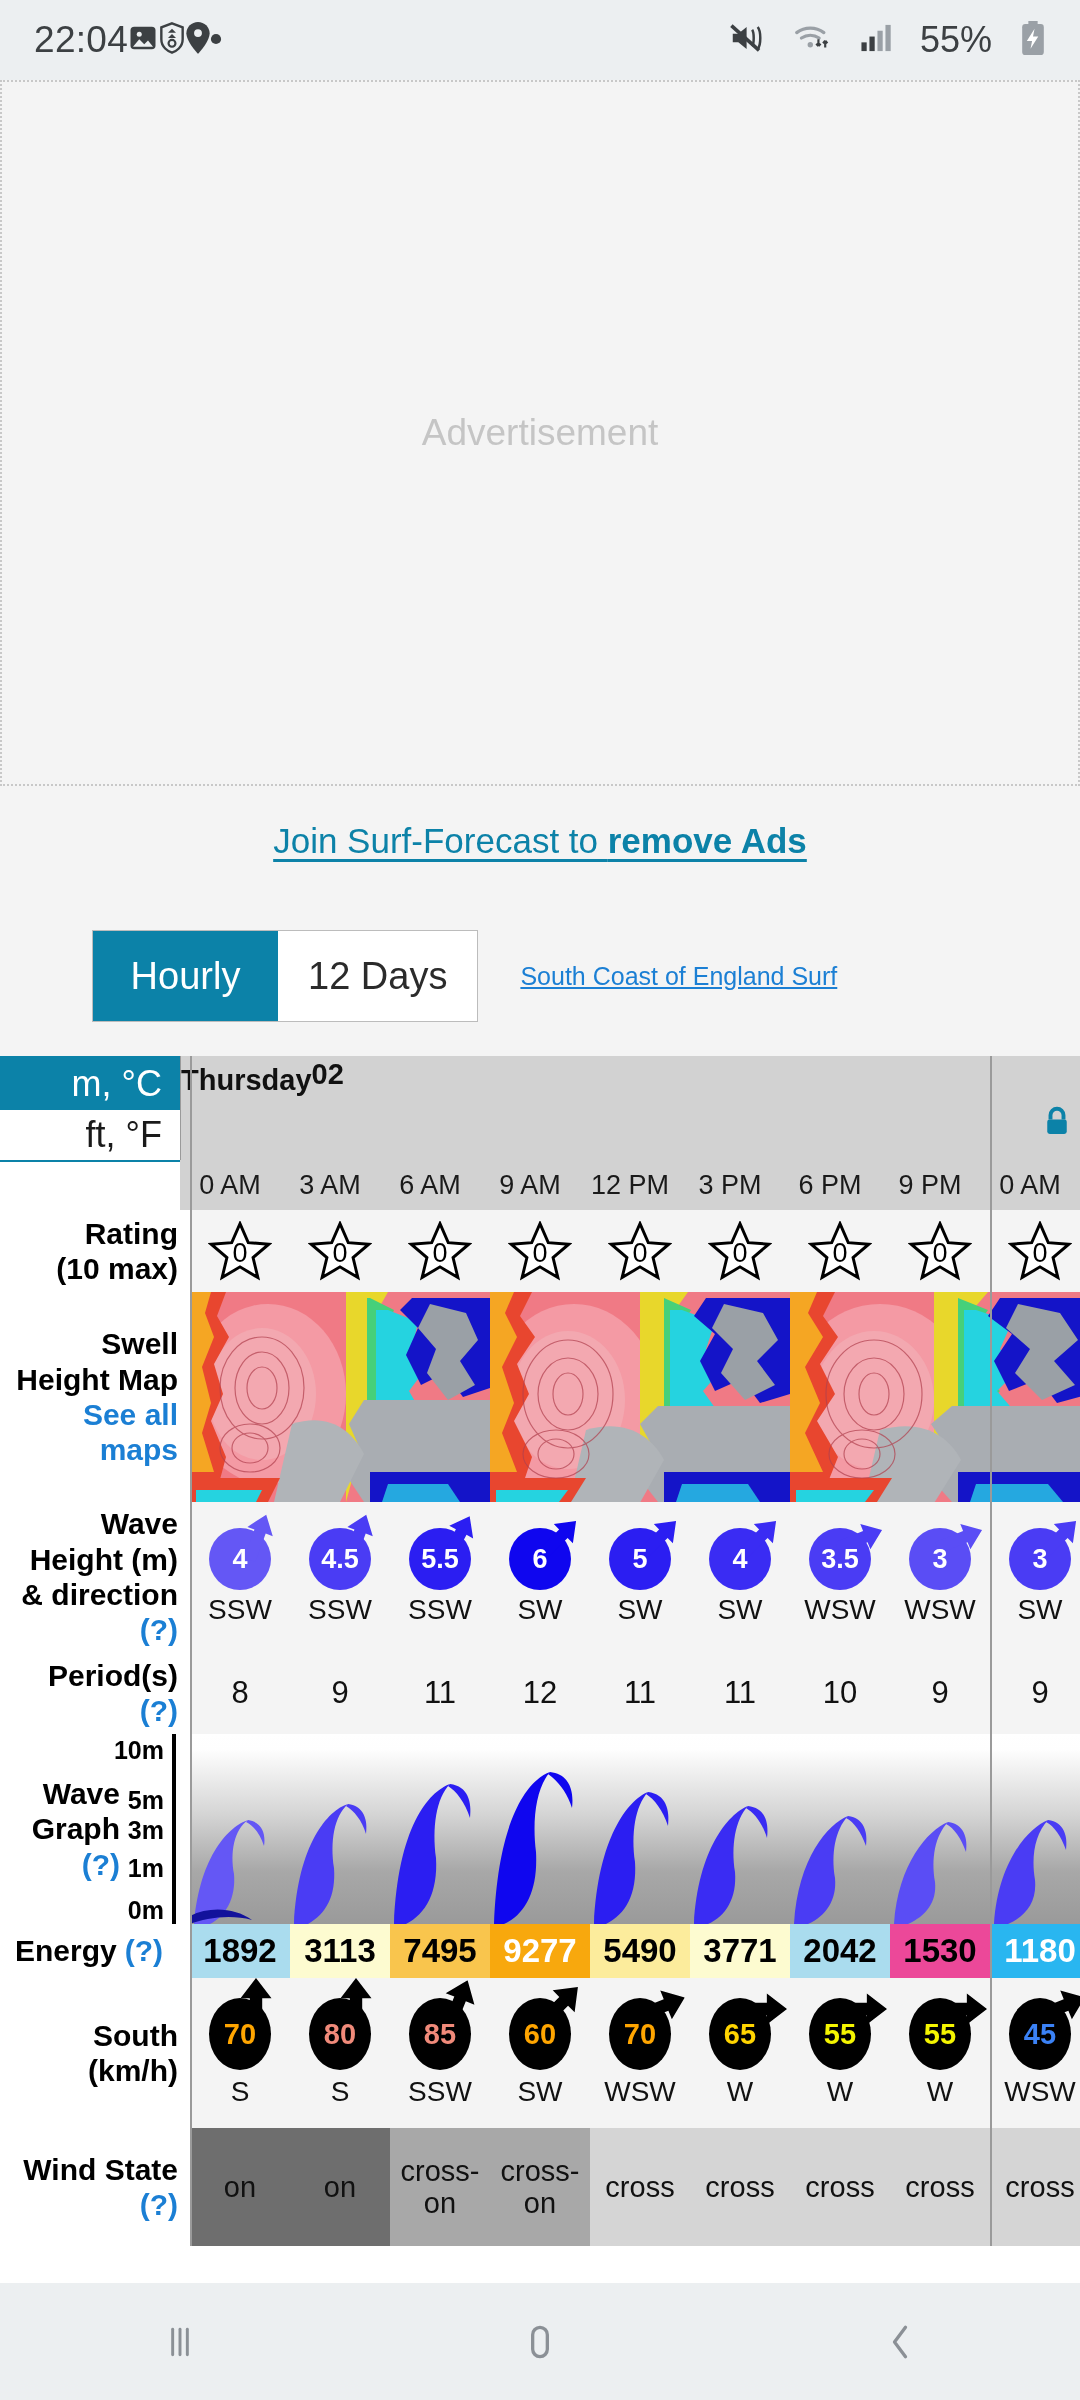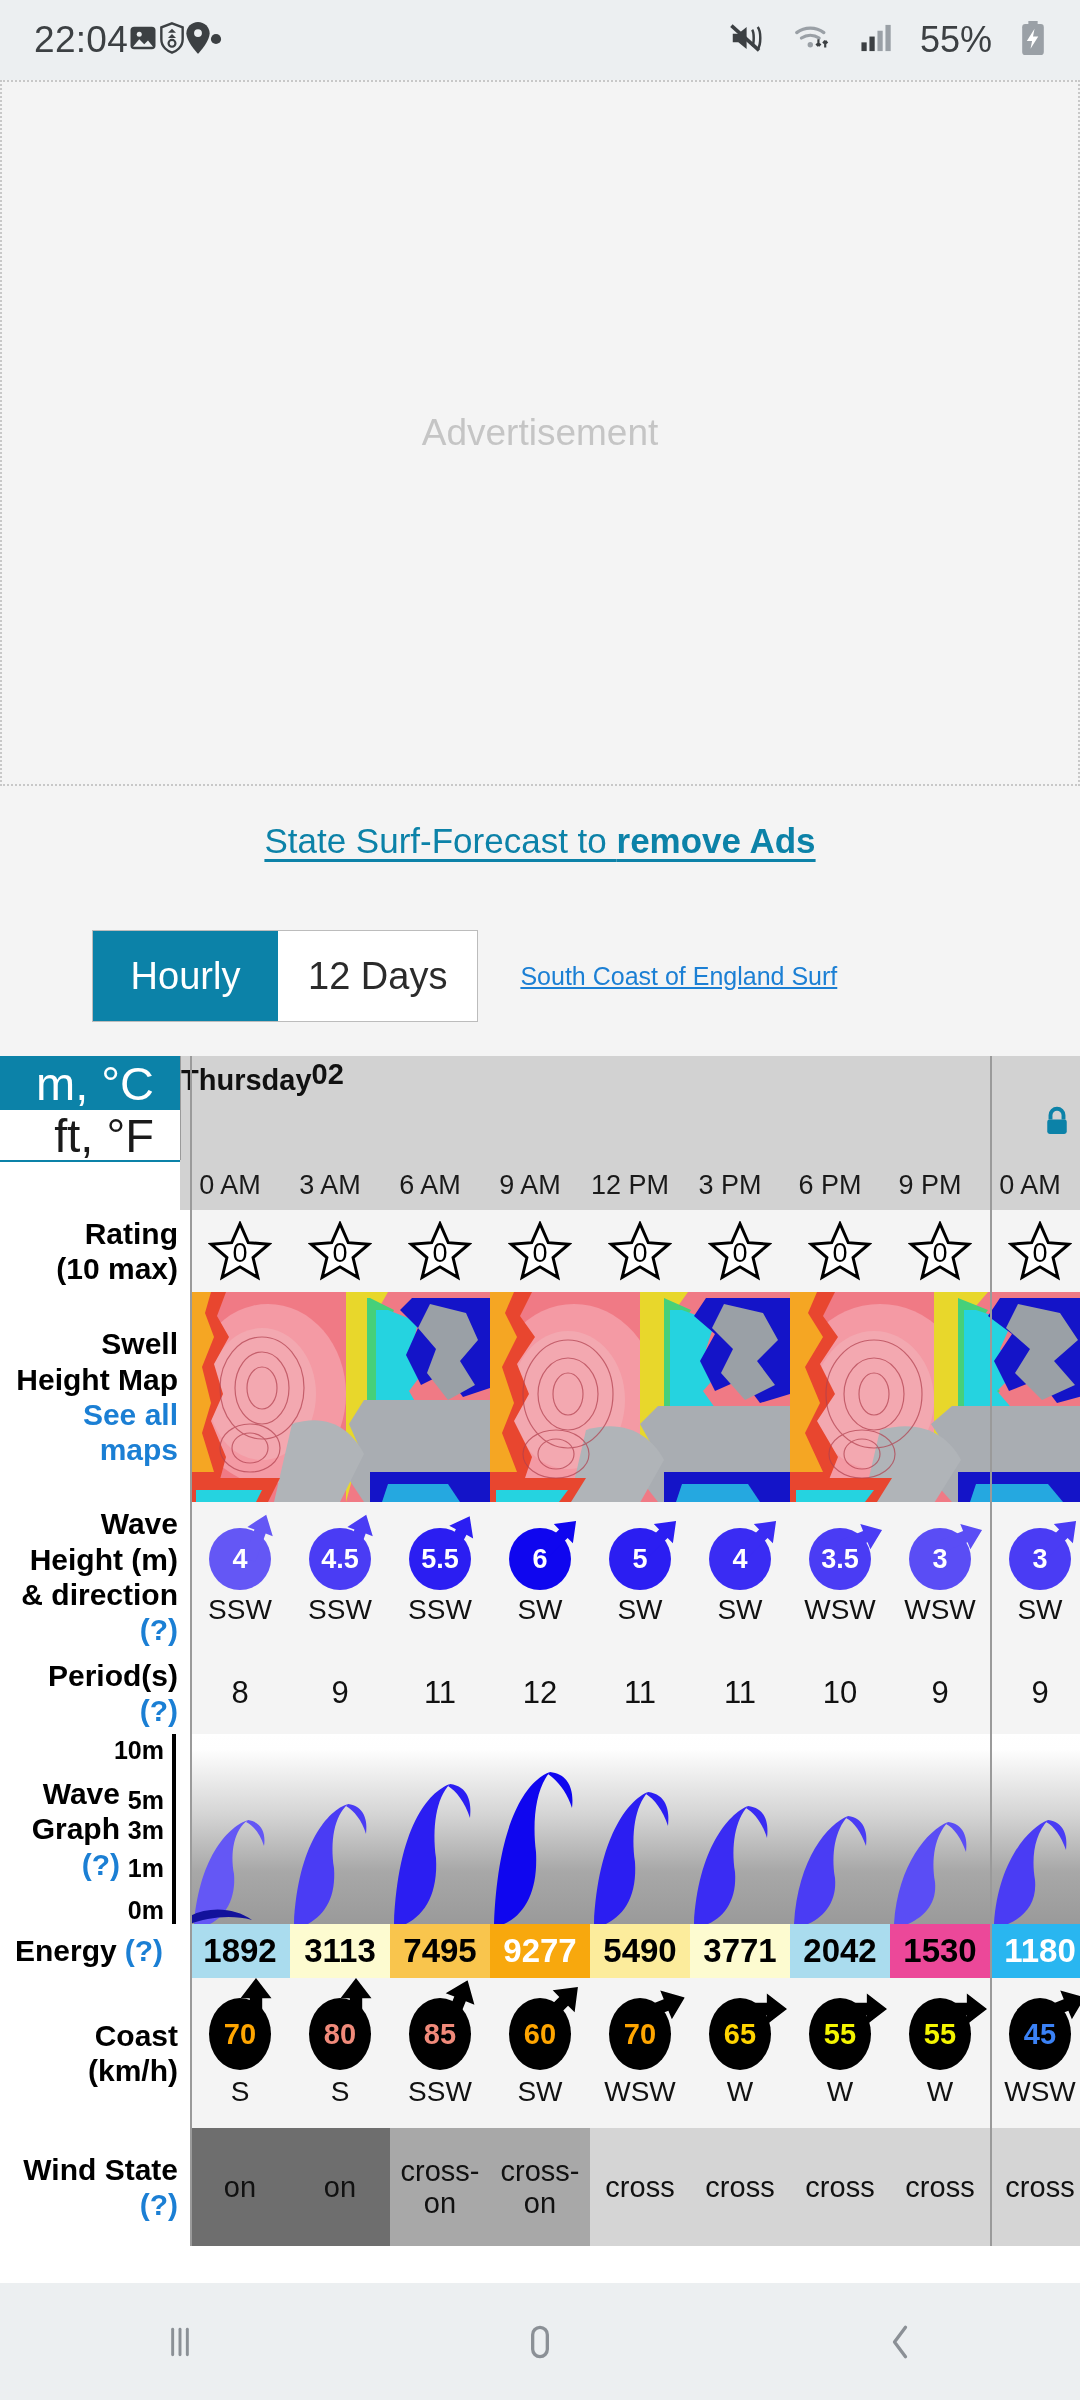--- a/index.html
+++ b/index.html
@@ -93,21 +93,21 @@
 
   
   .unitbox{
     grid-column:1; grid-row:1 / span 1;
     display:flex; flex-direction:column;
     border-top:2px solid #0c82a8;
     border-bottom:2px solid #0c82a8;
   }
   .unit{
     height:51px; display:flex; align-items:center; justify-content:flex-end;
-    padding-right:26px; font-size:47px; position:relative;
+    padding-right:18px; font-size:36px; position:relative;
   }
   .unit.sel{ background:#0c82a8; color:#fff; }
   .unit.nosel{ background:#fff; color:#1a1a1a; border-top:1px solid #0c82a8; }
   .unit.sel:after{
     content:""; position:absolute; right:-11px; top:50%; transform:translateY(-50%);
     width:0;height:0;border-top:11px solid transparent;border-bottom:11px solid transparent;
     border-left:12px solid #0c82a8;
   }
 
   
@@ -261,21 +261,21 @@
         </svg>
     </span>
   </div>
 </div>
 
 <div class="ad">
   <span class="ad-label">Advertisement</span>
 </div>
 
 <div class="joinwrap">
-  <a class="joinlink" href="#"><span>State Surf-Forecast to </span><b>remove Ads</b></a>
+  <a class="joinlink" href="#"><span>Join Surf-Forecast to </span><b>remove Ads</b></a>
 </div>
 
 <div class="tabrow">
   <div class="segment">
     <div class="seg active">Hourly</div>
     <div class="seg inactive">12 Days</div>
   </div>
   <a class="spotlink" href="#">South Coast of England Surf</a>
 </div>
 
@@ -652,21 +652,21 @@
     <div class="ecell" style="background:#f8a80d;color:#fff">9277</div>
     <div class="ecell" style="background:#fcec9c;color:#000">5490</div>
     <div class="ecell" style="background:#fdfbd0;color:#000">3771</div>
     <div class="ecell" style="background:#aadcee;color:#000">2042</div>
     <div class="ecell" style="background:#ec4899;color:#000">1530</div>
     <div class="ecell" style="background:#29b6f0;color:#fff">1180</div>
   </div>
 
   <div class="grid windrow">
     <div class="lbl">
-      <span>Coast</span>
+      <span>South</span>
       <span>(km/h)</span>
     </div>
     <div class="cell windcell">
         <div class="wind-oval" style="color:#ffa500">
           <svg class="wind-arrow" viewBox="0 0 40 40" style="transform:rotate(0deg)">
             <path d="M20 0l10 13h-6v24h-8V13h-6z" fill="#000"></path>
           </svg>
           <span style="position:relative;z-index:2">70</span>
         </div>
         <span class="wsdir">S</span>

